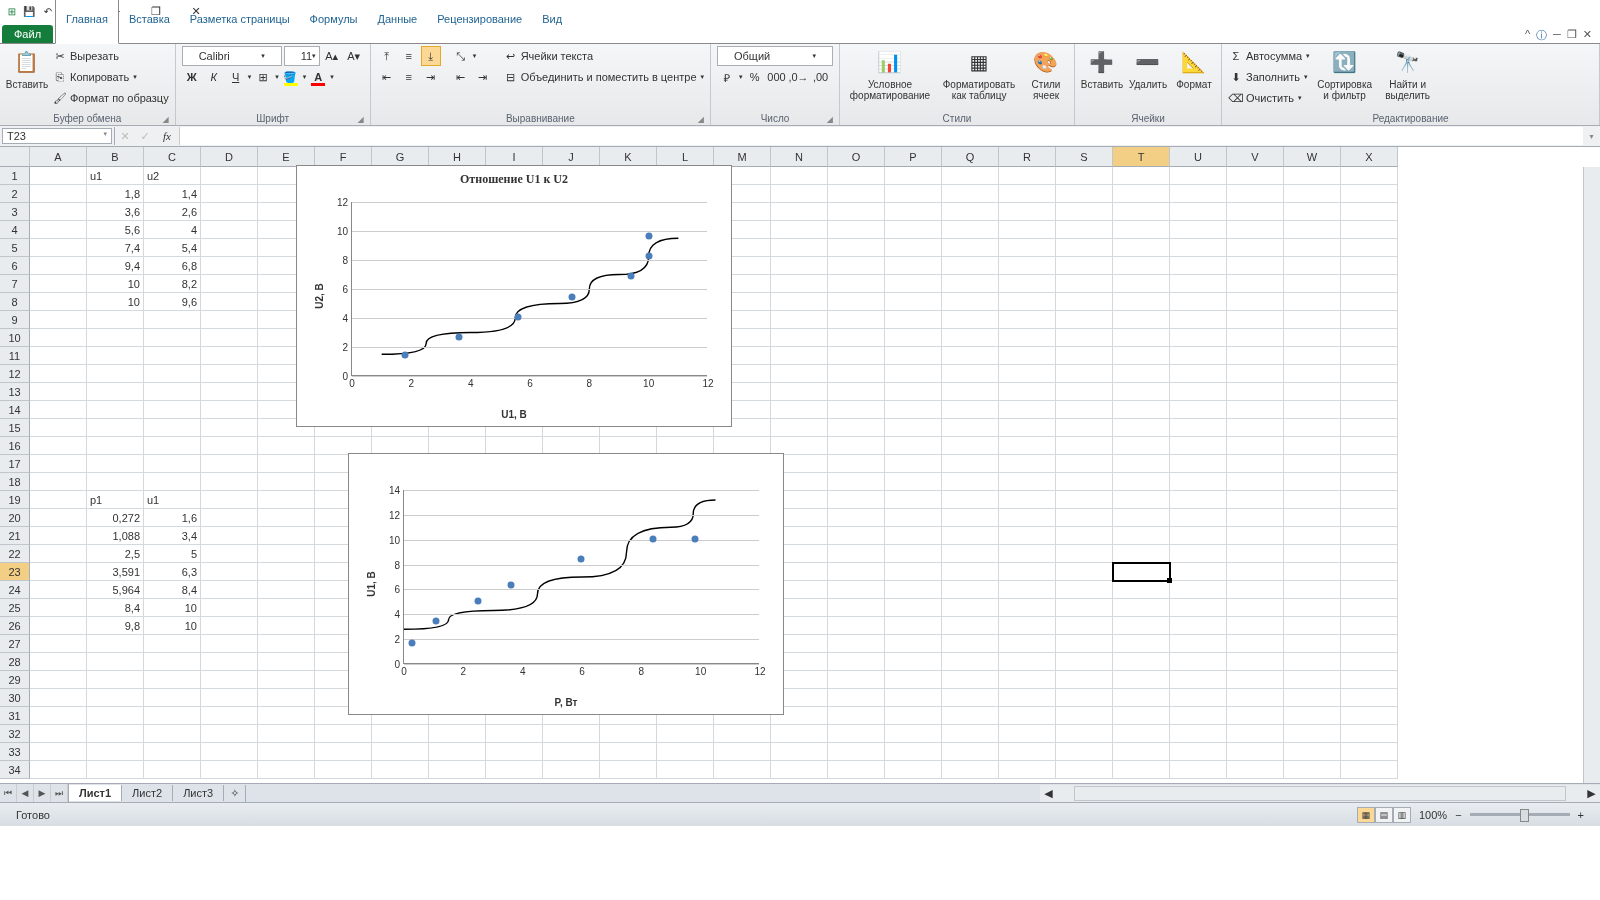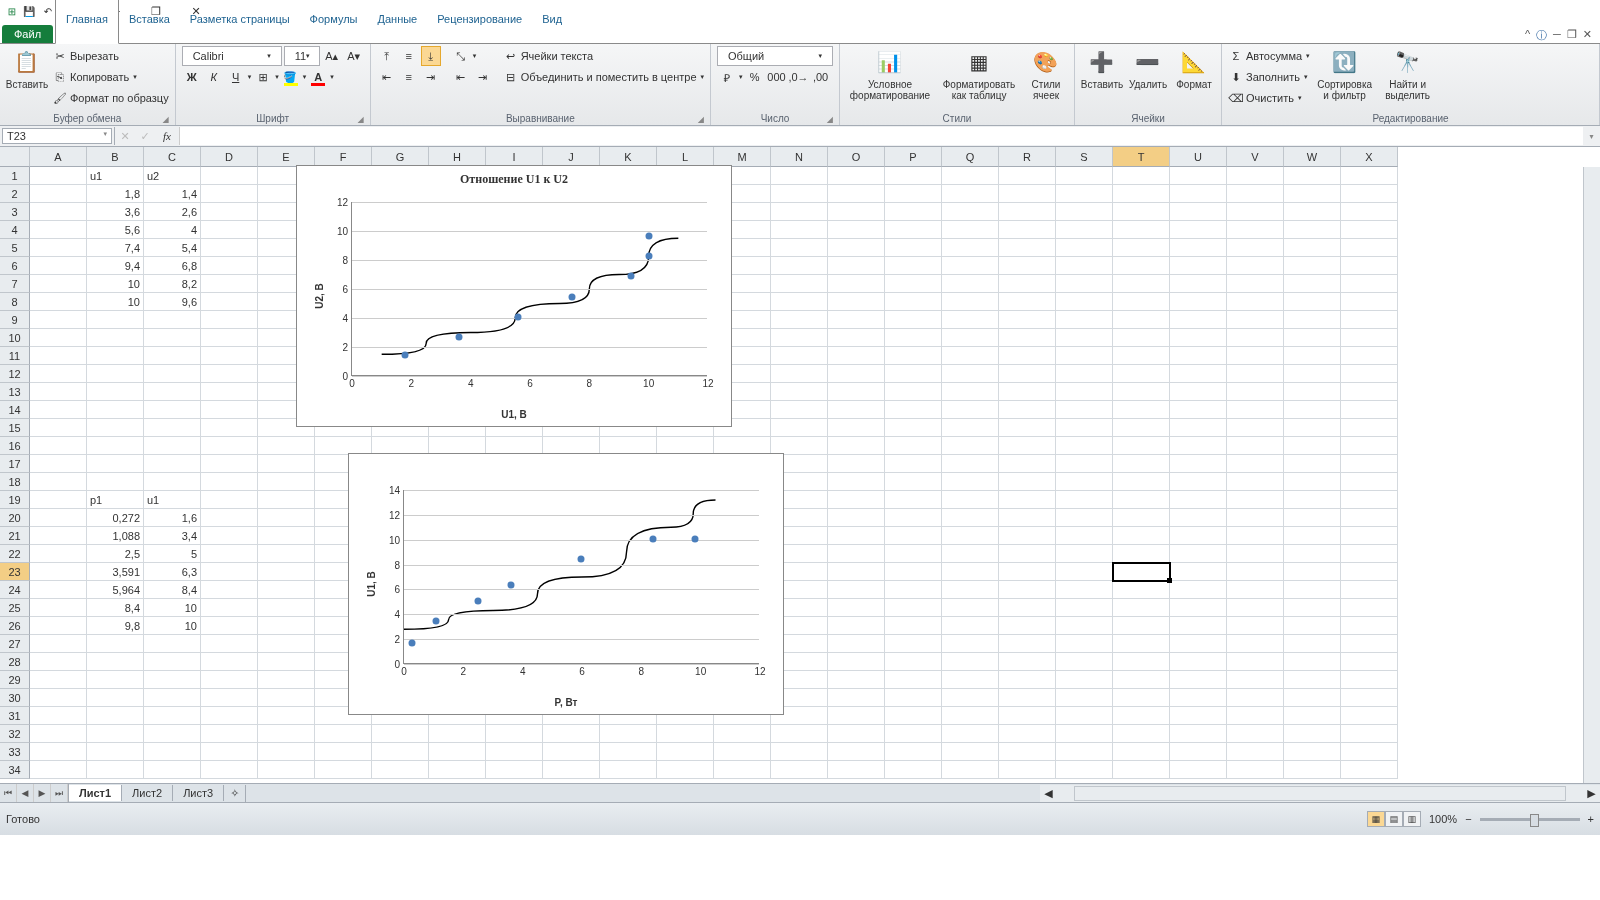--- a/index.html
+++ b/index.html
@@ -19,21 +19,21 @@
 .ribbon .group { border-right:1px solid #c4c9d0; padding:2px 6px 1px; display:flex; flex-direction:column; justify-content:space-between; }
 .ribbon .group .body { display:flex; gap:4px; align-items:flex-start; }
 .ribbon .group .label { text-align:center; font-size:10px; color:#5a6370; padding-top:2px; position:relative; }
 .ribbon .group .label .dlg { position:absolute; right:0; bottom:0; font-size:8px; color:#888; }
 .rbtn-big { display:flex; flex-direction:column; align-items:center; width:42px; gap:1px; }
 .rbtn-big .ic { width:32px; height:32px; display:flex; align-items:center; justify-content:center; font-size:20px; }
 .rbtn-big .txt { font-size:10px; text-align:center; line-height:11px; }
 .rcol { display:flex; flex-direction:column; gap:1px; }
 .rrow { display:flex; align-items:center; gap:2px; font-size:11px; height:20px; white-space:nowrap; }
 .rrow .ic { width:16px; height:16px; display:inline-flex; align-items:center; justify-content:center; font-size:11px; }
-.combo { border:1px solid #abadb3; background:#fff; height:20px; display:flex; align-items:center; padding:0 10px; font-size:11px;text-align:center; }
+.combo { border:1px solid #abadb3; background:#fff; height:20px; display:flex; align-items:center; padding:0 16px; font-size:11px;text-align:center; }
 .btn16 { width:20px; height:20px; border:1px solid transparent; display:inline-flex; align-items:center; justify-content:center; font-size:11px; }
 .btn16.active { background:#fbd894; border:1px solid #e5a82e; }
 .namebox-row { height:21px; border-bottom:1px solid #a5acb5; display:flex; align-items:center; background:#eef0f2; }
 .namebox { width:110px; border:1px solid #a5acb5; background:#fff; margin:0 2px; padding:1px 4px; font-size:11px; display:flex; justify-content:space-between; }
 .fx-area { flex:1; display:flex; align-items:center; border-left:1px solid #a5acb5; }
 .fx-area .fx { width:24px; text-align:center; font-style:italic; font-family:'Times New Roman'; }
 .fx-area .input { flex:1; background:#fff; height:18px; border-left:1px solid #ccc; }
 .sheet-area { height:636px; display:flex; background:#fff; position:relative; overflow:hidden; }
 .corner { width:30px; height:20px; background:#e8ecef; border-right:1px solid #c0c6cc; border-bottom:1px solid #a5acb5; position:absolute; top:0; left:0; }
 .col-headers { position:absolute; top:0; left:30px; height:20px; display:flex; }
@@ -58,21 +58,21 @@
 .axis-label { position:absolute; font-size:10px; font-weight:bold; }
 .pt { position:absolute; width:7px; height:7px; background:#4a7ebb; border-radius:50%; transform:translate(-50%,50%); }
 svg.trend { position:absolute; top:0; left:0; overflow:visible; }
 .sheet-tabs { height:19px; background:#dde3e8; display:flex; align-items:center; border-top:1px solid #a5acb5; font-size:11px; }
 .sheet-tabs .nav { display:flex; border-right:1px solid #a5acb5; }
 .sheet-tabs .nav span { width:17px; height:18px; display:flex; align-items:center; justify-content:center; font-size:9px; color:#555; border-right:1px solid #ccc; }
 .sheet-tabs .stab { padding:2px 10px; background:#dde3e8; border-right:1px solid #a5acb5; color:#333; }
 .sheet-tabs .stab.active { background:#fff; font-weight:bold; }
 .sheet-tabs .hscroll { margin-left:auto; width:560px; height:17px; background:#e8ecef; display:flex; align-items:center; }
 .sheet-tabs .hscroll .tr { flex:1; border:1px solid #c0c6cc; height:15px; margin:0 17px; position:relative; }
-.statusbar { height:33px; background:linear-gradient(#e9edf1,#d7dde3); border-top:1px solid #a5acb5; display:flex; align-items:center; font-size:11px; padding:0 6px; }
+.statusbar { height:24px; background:linear-gradient(#e9edf1,#d7dde3); border-top:1px solid #a5acb5; display:flex; align-items:center; font-size:11px; padding:0 16px; }
 .statusbar .right { margin-left:auto; display:flex; align-items:center; gap:8px; }
 .viewbtns span { width:18px; height:16px; border:1px solid #a5acb5; display:inline-flex; align-items:center; justify-content:center; background:#f0f2f4; font-size:9px; }
 .viewbtns span.active { background:#fbd894; }
 .zoom-slider { width:100px; height:3px; background:#a5acb5; position:relative; }
 .zoom-slider::before { content:''; position:absolute; left:50%; top:-4px; width:7px; height:11px; background:#d7dde3; border:1px solid #888; }
 </style>
 </head>
 <body>
 
 <div class="titlebar">

